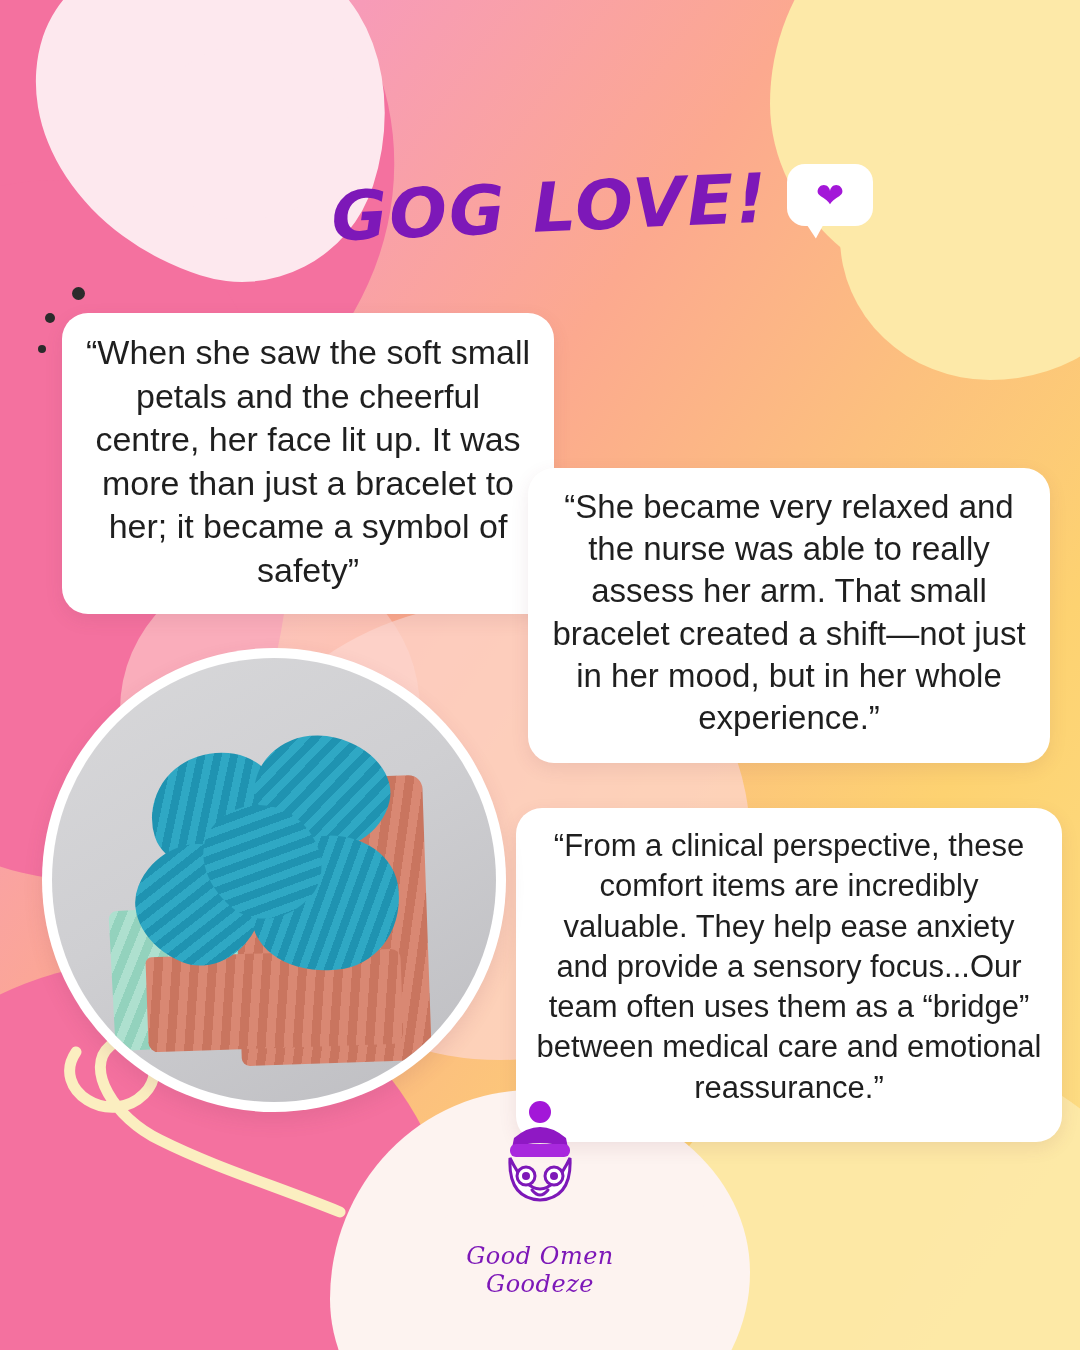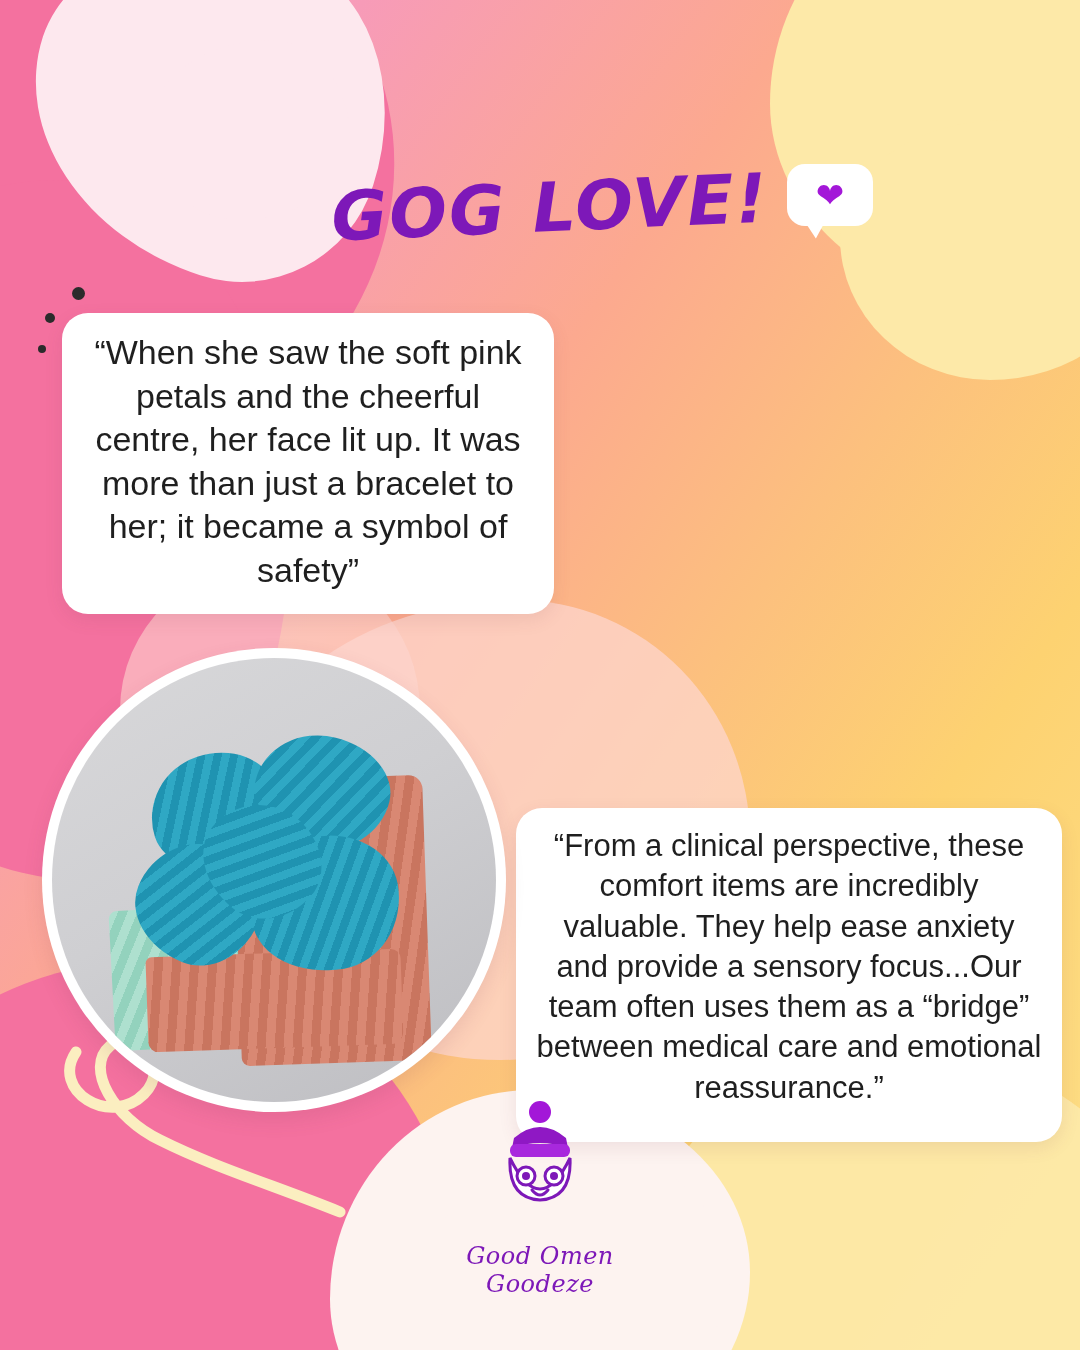--- a/index.html
+++ b/index.html
@@ -290,21 +290,22 @@
     <path d="M36 62 C 10 100, 70 138, 104 104 C 132 76, 96 34, 70 56 C 44 78, 74 128, 120 150 C 176 178, 236 196, 300 222" fill="none" stroke="#fbeec0" stroke-width="11" stroke-linecap="round"></path>
   </svg>
 
   <div class="title">GOG Love!</div>
 
   <div class="heart-bubble">
     <div class="heart-glyph">❤</div>
   </div>
 
 
-  <div class="card card-1">“When she saw the soft pink petals and the cheerful centre, her face lit up. It was more than just a bracelet to her; it became a symbol of safety”</div>
+  <div class="card card-1">“When she saw the soft small petals and the cheerful centre, her face lit up. It was more than just a bracelet to her; it became a symbol of safety”</div>
+  <div class="card card-2">“She became very relaxed and the nurse was able to really assess her arm. That small bracelet created a shift—not just in her mood, but in her whole experience.”</div>
   <div class="card card-3">“From a clinical perspective, these comfort items are incredibly valuable. They help ease anxiety and provide a sensory focus...Our team often uses them as a “bridge” between medical care and emotional reassurance.”</div>
 
   <div class="photo-wrap">
     <div class="photo">
       <div class="band-left"></div>
       <div class="band-right"></div>
       <div class="band-right2"></div>
       <div class="flower">
         <div class="petal p1"></div>
         <div class="petal p2"></div>

